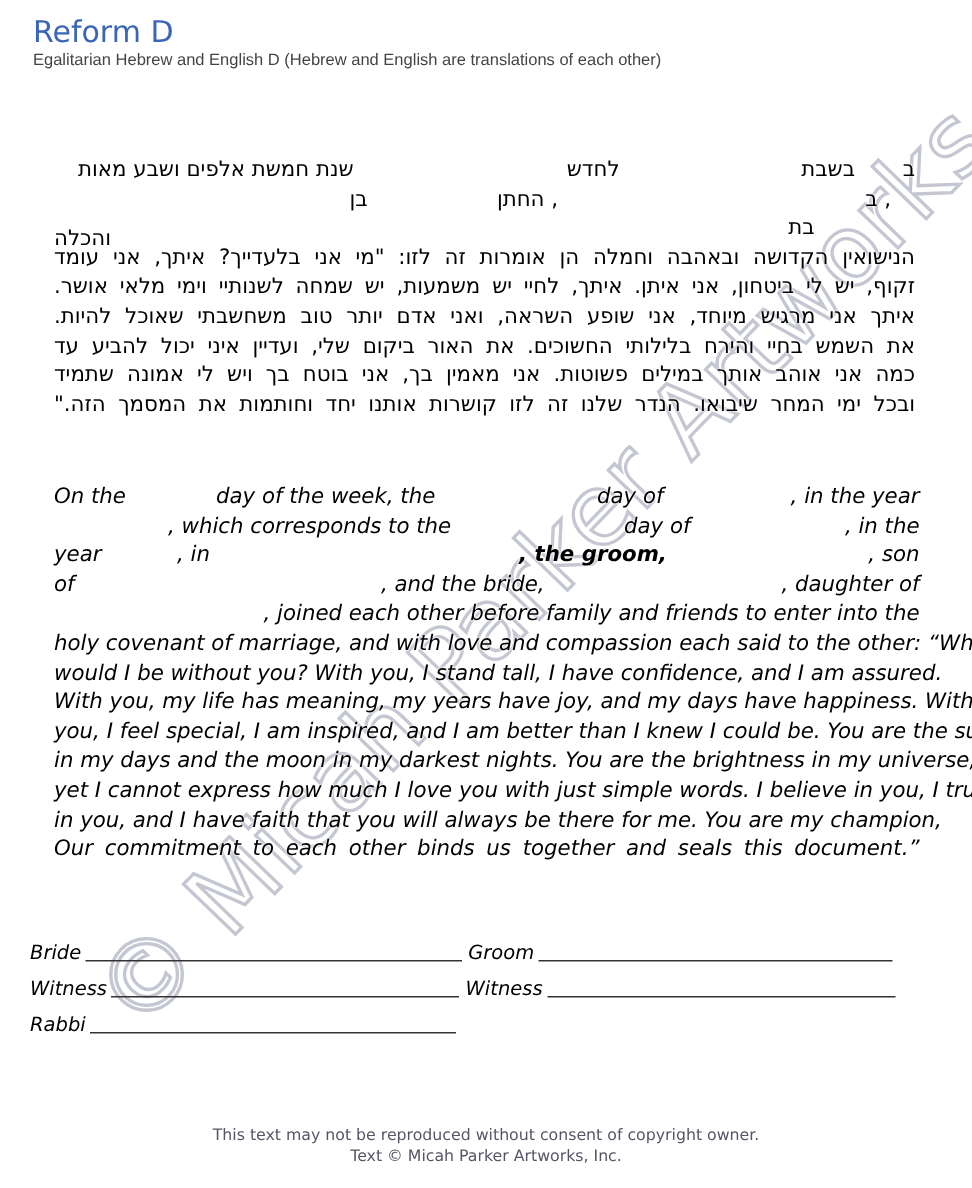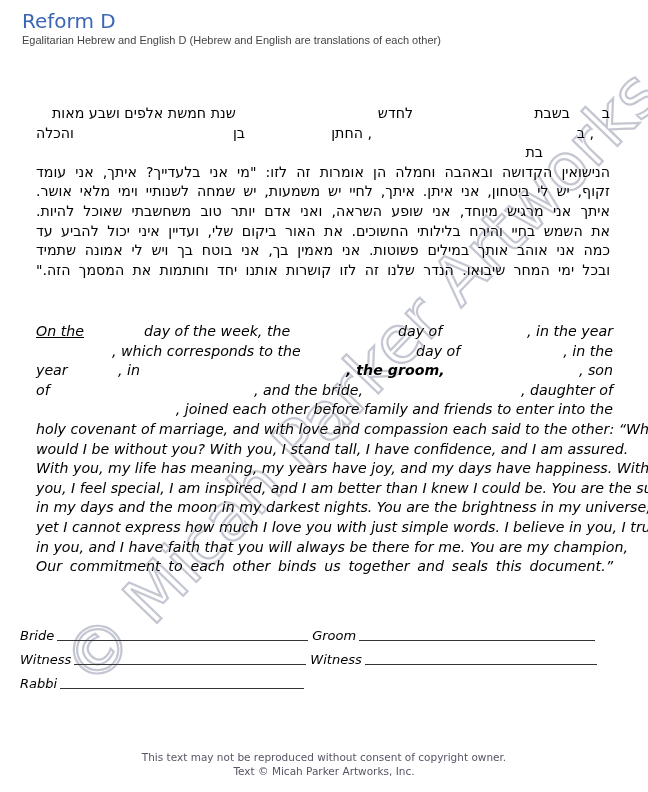--- a/index.html
+++ b/index.html
@@ -45,36 +45,36 @@
     <div class="line" style="position:relative;height:19.6px;">
       <span style="position:absolute;right:0;">ב</span>
       <span style="position:absolute;right:40px;">בשבת</span>
       <span style="position:absolute;right:197px;">לחדש</span>
       <span style="position:absolute;left:16px;">שנת חמשת אלפים ושבע מאות</span>
     </div>
     <div class="line" style="position:relative;height:19.6px;">
       <span style="position:absolute;right:16px;">, ב</span>
       <span style="position:absolute;right:238px;">, החתן</span>
       <span style="position:absolute;right:365px;">בן</span>
-      <span style="position:absolute;left:0;">והכלה</span>
+      <span style="position:absolute;left:0;margin-top:26px;">והכלה</span>
     </div>
     <div class="line" style="position:relative;height:19.6px;">
       <span style="position:absolute;right:67px;">בת</span>
     </div>
     <div class="line">הנישואין הקדושה ובאהבה וחמלה הן אומרות זה לזו: "מי אני בלעדייך? איתך, אני עומד</div>
     <div class="line">זקוף, יש לי ביטחון, אני איתן. איתך, לחיי יש משמעות, יש שמחה לשנותיי וימי מלאי אושר.</div>
     <div class="line">איתך אני מרגיש מיוחד, אני שופע השראה, ואני אדם יותר טוב משחשבתי שאוכל להיות.</div>
     <div class="line">את השמש בחיי והירח בלילותי החשוכים. את האור ביקום שלי, ועדיין איני יכול להביע עד</div>
     <div class="line">כמה אני אוהב אותך במילים פשוטות. אני מאמין בך, אני בוטח בך ויש לי אמונה שתמיד</div>
     <div class="line">ובכל ימי המחר שיבואו. הנדר שלנו זה לזו קושרות אותנו יחד וחותמות את המסמך הזה."</div>
   </div>
 
   <div class="english">
     <div class="eline" style="position:relative;height:19.6px;">
-      <span style="position:absolute;left:0;text-decoration:underline;">On the</span>
+      <span style="position:absolute;left:0;">On the</span>
       <span style="position:absolute;left:108px;">day of the week, the</span>
       <span style="position:absolute;left:362px;">day of</span>
       <span style="position:absolute;right:0;">, in the year</span>
     </div>
     <div class="eline" style="position:relative;height:19.6px;">
       <span style="position:absolute;left:44px;margin-left:32px;">, which corresponds to the</span>
       <span style="position:absolute;left:380px;">day of</span>
       <span style="position:absolute;right:0;">, in the</span>
     </div>
     <div class="eline" style="position:relative;height:19.6px;">

